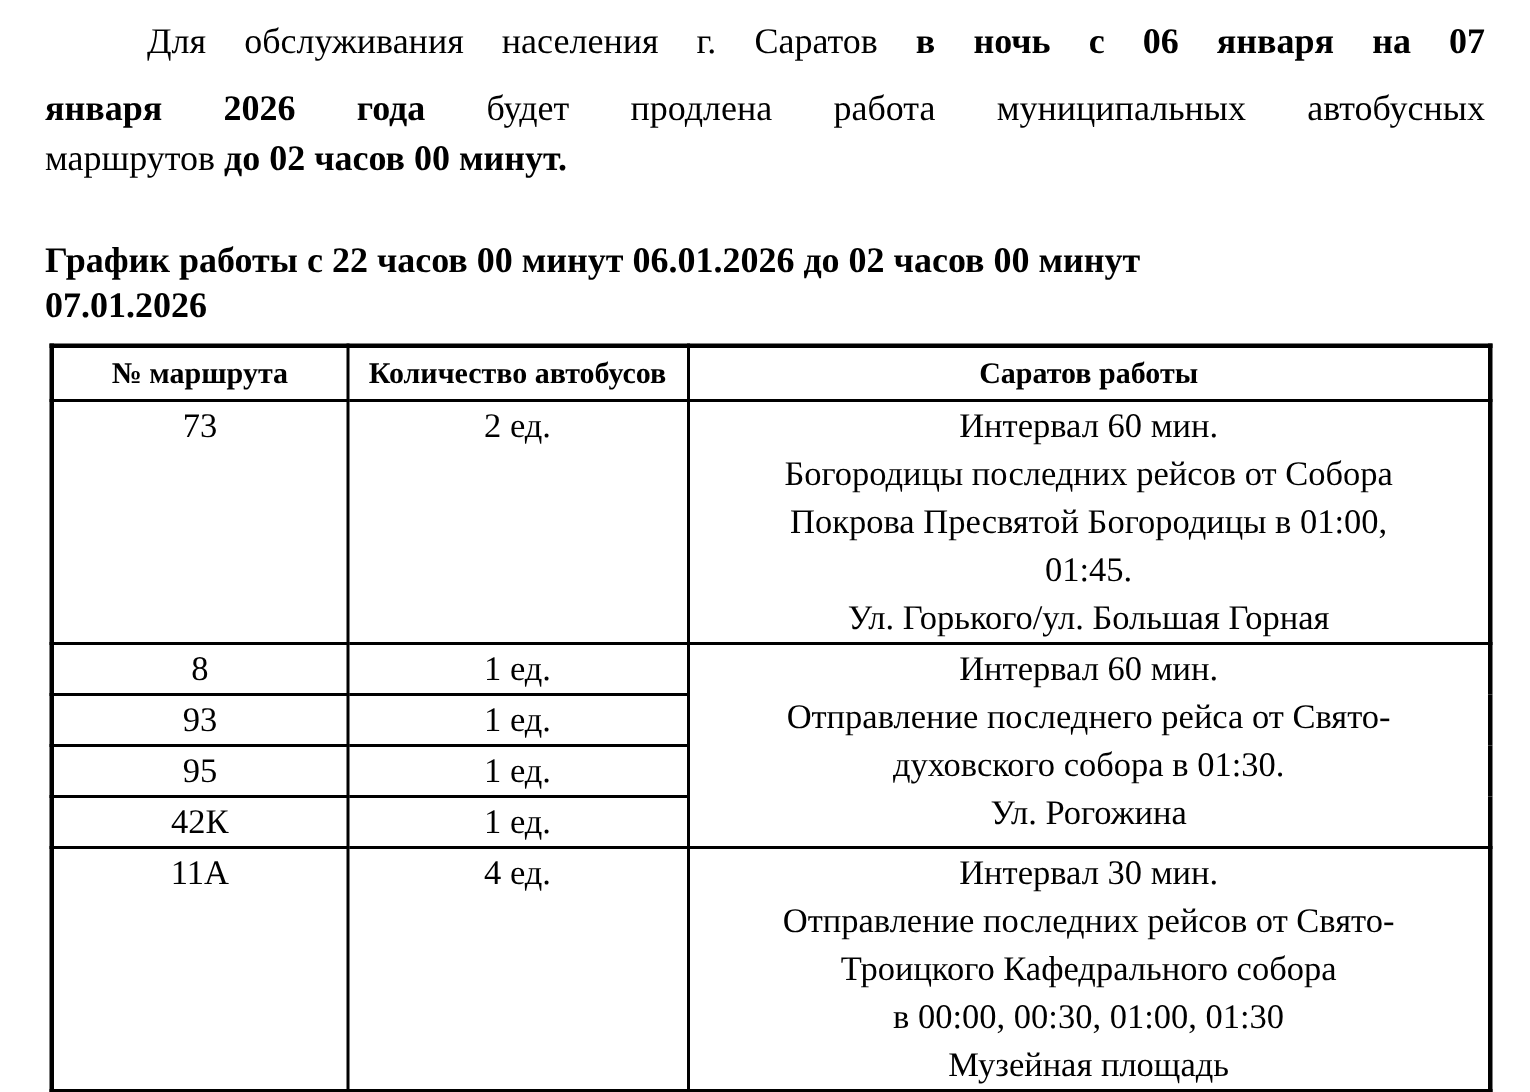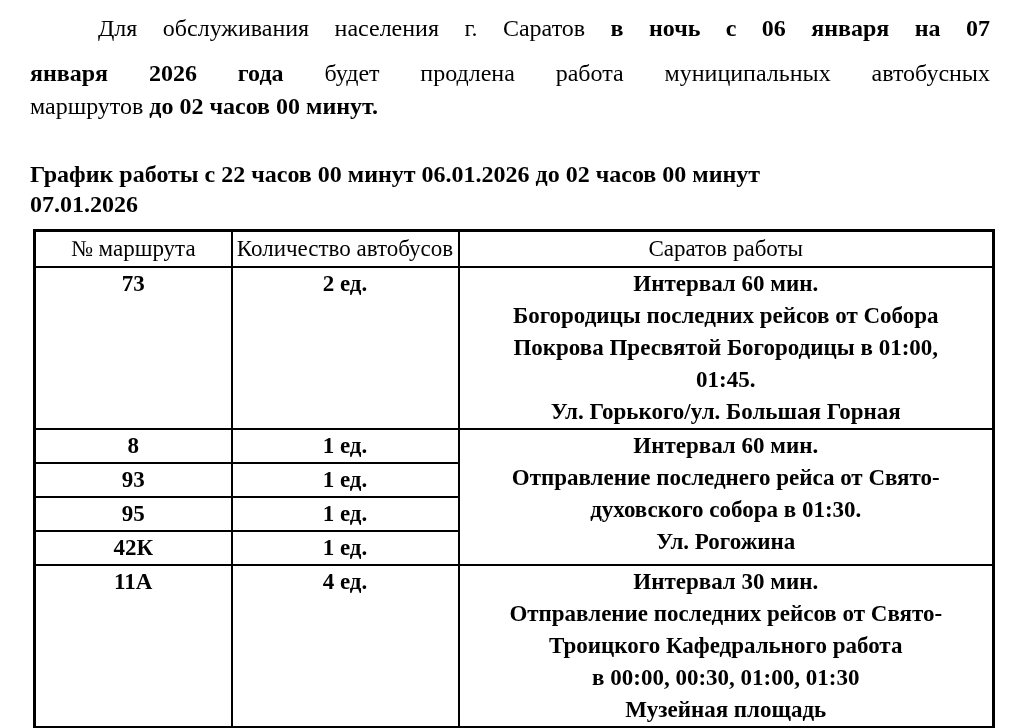--- a/index.html
+++ b/index.html
@@ -55,25 +55,24 @@
   }
   col.c-route    { width: 197px; }
   col.c-buses    { width: 227px; }
   col.c-schedule { width: 535px; }
   table.schedule th,
   table.schedule td {
     border: 2px solid #000;
     text-align: center;
     vertical-align: top;
     overflow: hidden;
-    font-weight: bold;
   }
   table.schedule th {
-    font-size: 23px;
-    font-weight: normal;
+    font-size: 20px;
+    font-weight: bold;
     line-height: 30px;
     padding: 2px 0;
   }
   table.schedule td {
     font-size: 23px;
     line-height: 32px;
     padding: 0 6px;
   }
   .sched-line { text-align: center; }
 </style>
@@ -139,21 +138,21 @@
         <tr>
           <td>42К</td>
           <td>1 ед.</td>
         </tr>
         <tr>
           <td>11А</td>
           <td>4 ед.</td>
           <td rowspan="1">
             <div class="sched-line">Интервал 30 мин.</div>
             <div class="sched-line">Отправление последних рейсов от Свято-</div>
-            <div class="sched-line">Троицкого Кафедрального работа</div>
+            <div class="sched-line">Троицкого Кафедрального собора</div>
             <div class="sched-line">в 00:00, 00:30, 01:00, 01:30</div>
             <div class="sched-line">Музейная площадь</div>
           </td>
         </tr>
       </tbody>
   </table>
 
 </div>
 
 </body></html>

